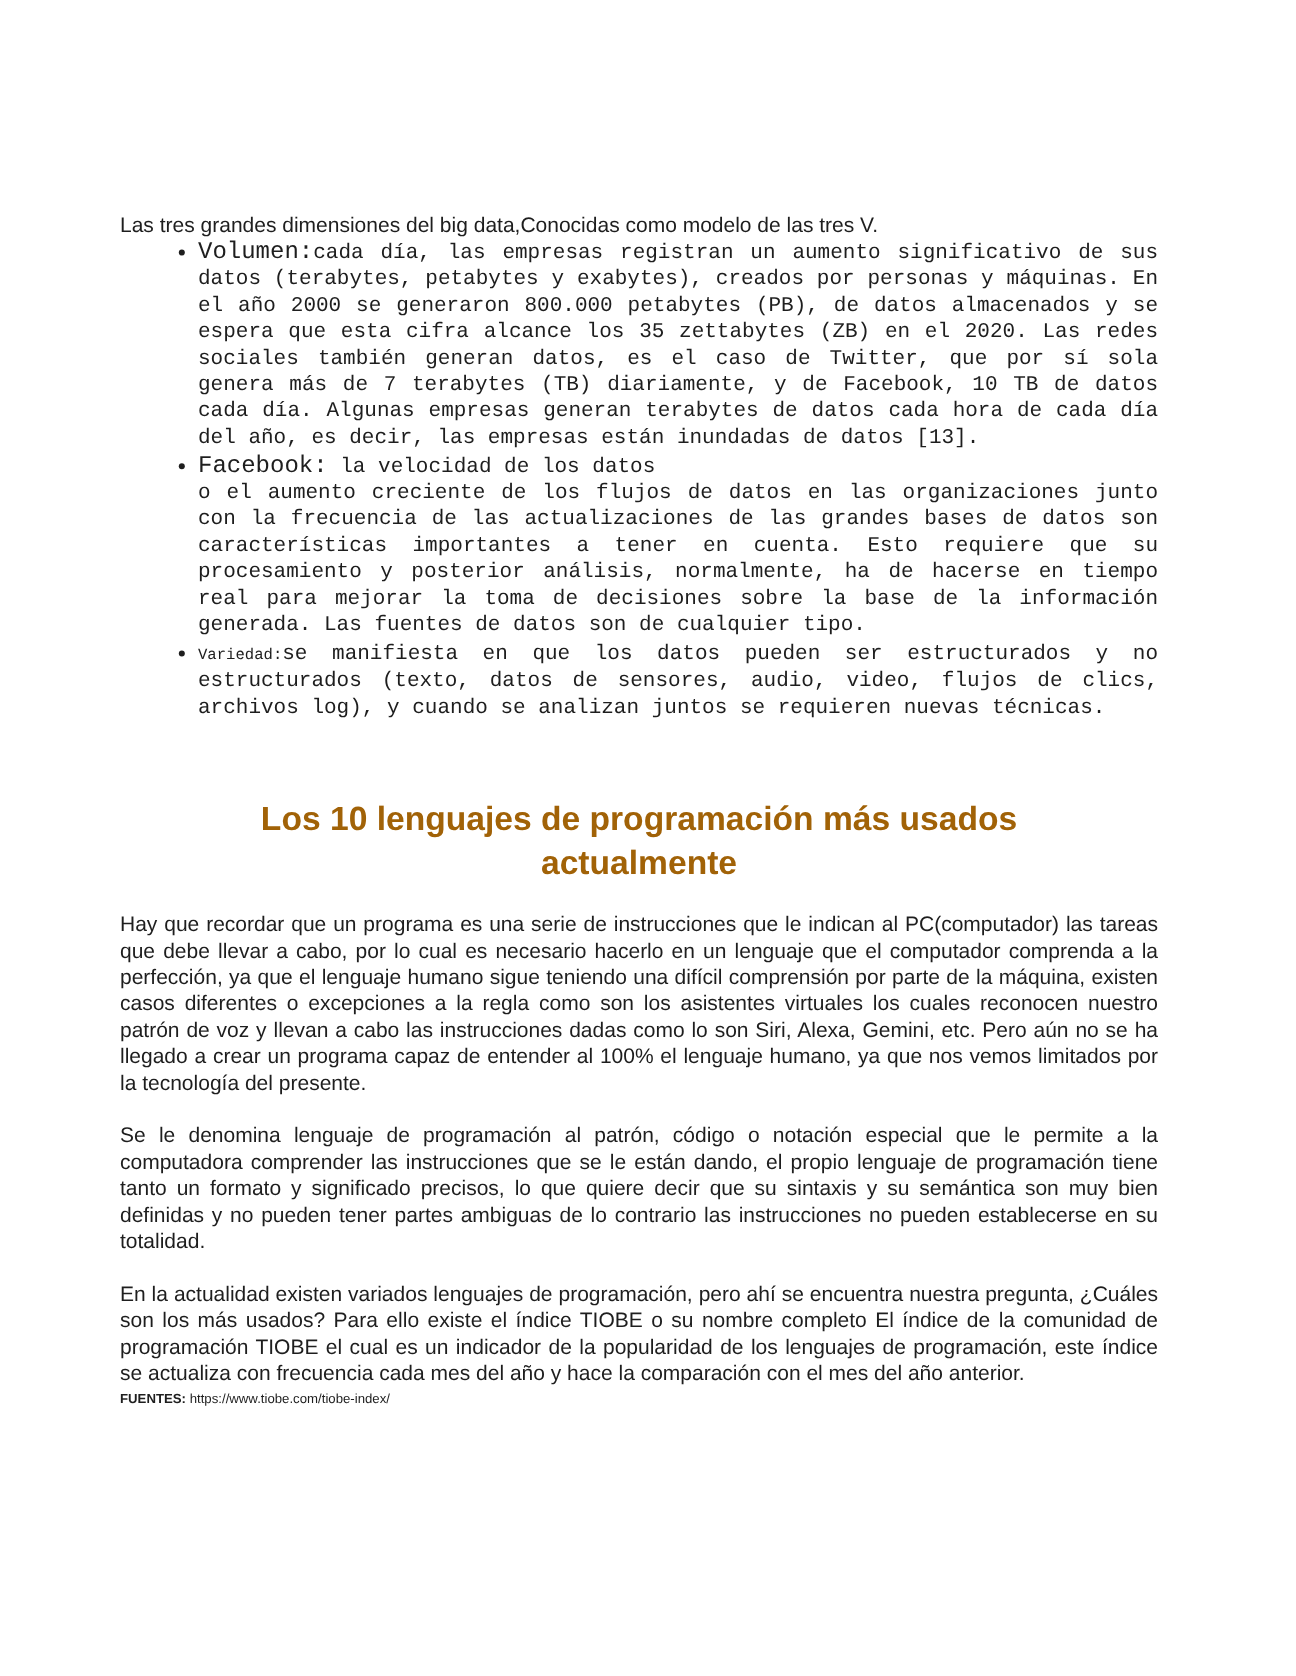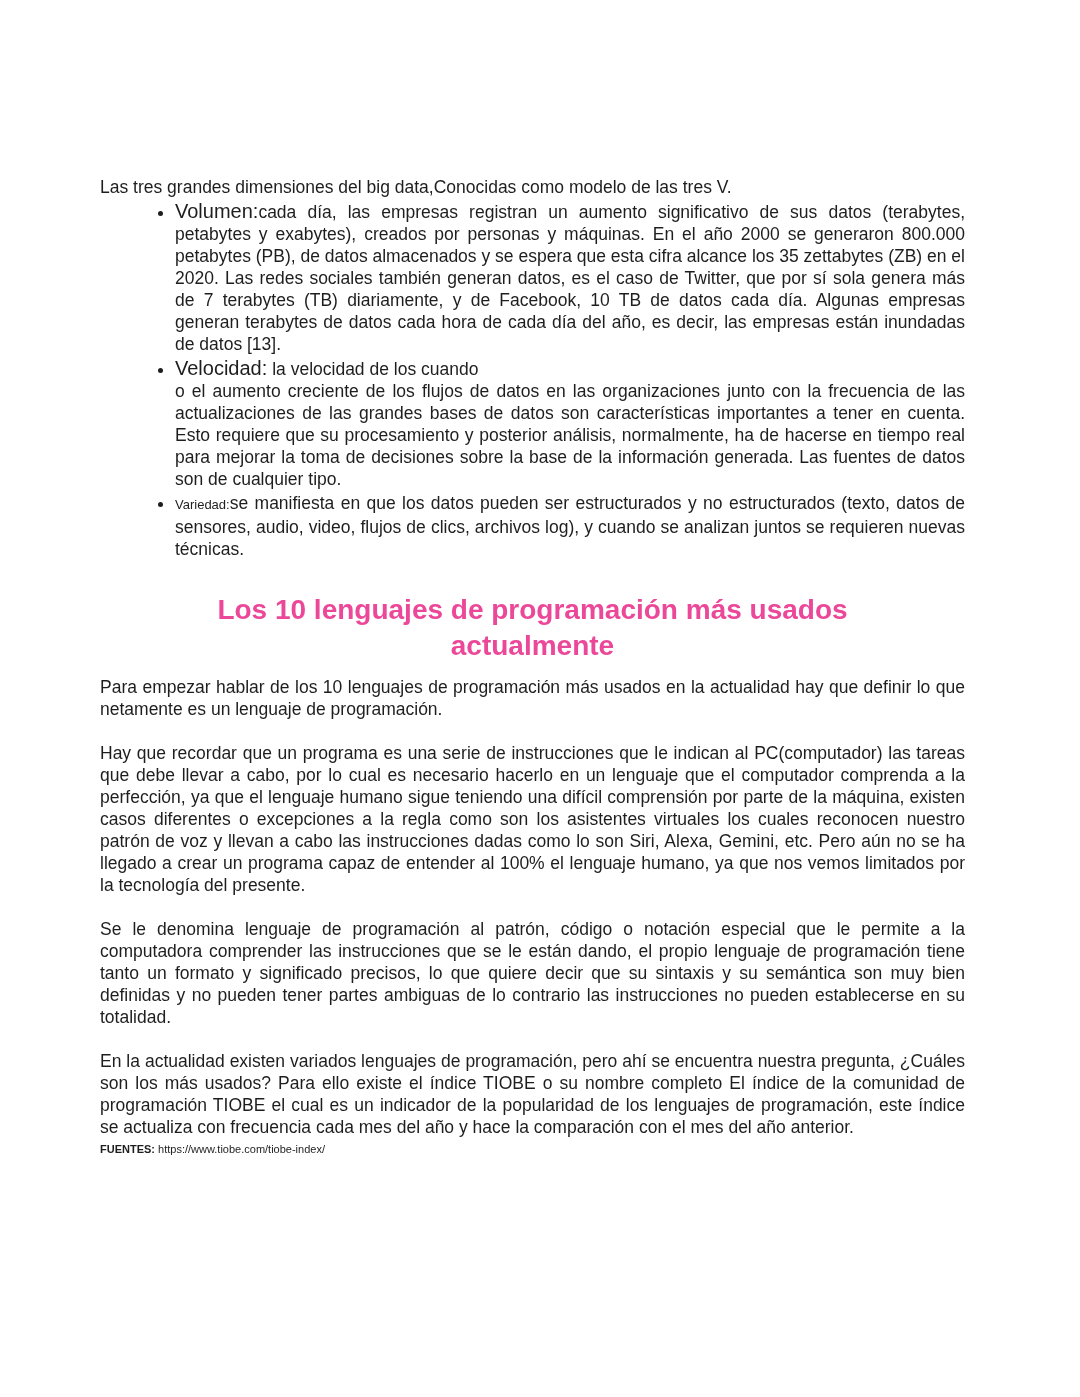--- a/index.html
+++ b/index.html
@@ -23,36 +23,37 @@
   }
   ul.vlist {
     margin: 2px 0 0 0;
     padding: 0 0 0 63px;
     list-style: disc outside;
   }
   ul.vlist li {
     font-size: 17.5px;
     line-height: 22px;
     text-align: justify;
-    margin: 0 0 2px 12px;
+    margin: 0 0 2px 2px;
+    font-family: Liberation Mono, monospace;
   }
   .lbl-lg {
     font-size: 20px;
   }
   .lbl {
     font-size: 13px;
   }
   .heading {
     max-width: 790px;
-    margin: 32px auto 0 auto;
+    margin: 64px auto 0 auto;
     font-size: 28px;
     line-height: 36px;
     font-weight: bold;
     text-align: center;
-    color: #ec4899;
+    color: #a16207;
   }
   .para {
     margin: 22px 0 0 0;
     font-size: 17.5px;
     line-height: 22px;
     text-align: justify;
   }
   .para.first {
     margin-top: 12px;
   }
@@ -66,29 +67,28 @@
 </head>
 <body>
 
 <div class="page">
 
   <p class="intro">Las tres grandes dimensiones del big data,Conocidas como modelo de las tres V.</p>
 
   <ul class="vlist">
     <li><span class="lbl-lg">Volumen:</span><span>cada día, las empresas registran un aumento significativo de sus datos (terabytes, petabytes y exabytes), creados por personas y máquinas. En el año 2000 se generaron 800.000 petabytes (PB), de datos almacenados y se espera que esta cifra alcance los 35 zettabytes (ZB) en el 2020. Las redes sociales también generan datos, es el caso de Twitter, que por sí sola genera más de 7 terabytes (TB) diariamente, y de Facebook, 10 TB de datos cada día. Algunas empresas generan terabytes de datos cada hora de cada día del año, es decir, las empresas están inundadas de datos [13].</span></li>
 
-    <li><span class="lbl-lg">Velocidad:</span> <span>la velocidad de los cuando</span>
+    <li><span class="lbl-lg">Facebook:</span> <span>la velocidad de los datos</span>
       <div>o el aumento creciente de los flujos de datos en las organizaciones junto con la frecuencia de las actualizaciones de las grandes bases de datos son características importantes a tener en cuenta. Esto requiere que su procesamiento y posterior análisis, normalmente, ha de hacerse en tiempo real para mejorar la toma de decisiones sobre la base de la información generada. Las fuentes de datos son de cualquier tipo.</div></li>
 
     <li><span class="lbl">Variedad:</span><span>se manifiesta en que los datos pueden ser estructurados y no estructurados (texto, datos de sensores, audio, video, flujos de clics, archivos log), y cuando se analizan juntos se requieren nuevas técnicas.</span></li>
   </ul>
 
   <h1 class="heading">Los 10 lenguajes de programación más usados actualmente</h1>
 
-  <p class="para first">Para empezar hablar de los 10 lenguajes de programación más usados en la actualidad hay que definir lo que netamente es un lenguaje de programación.</p>
 
   <p class="para">Hay que recordar que un programa es una serie de instrucciones que le indican al PC(computador) las tareas que debe llevar a cabo, por lo cual es necesario hacerlo en un lenguaje que el computador comprenda a la perfección, ya que el lenguaje humano sigue teniendo una difícil comprensión por parte de la máquina, existen casos diferentes o excepciones a la regla como son los asistentes virtuales los cuales reconocen nuestro patrón de voz y llevan a cabo las instrucciones dadas como lo son Siri, Alexa, Gemini, etc. Pero aún no se ha llegado a crear un programa capaz de entender al 100% el lenguaje humano, ya que nos vemos limitados por la tecnología del presente.</p>
 
   <p class="para">Se le denomina lenguaje de programación al patrón, código o notación especial que le permite a la computadora comprender las instrucciones que se le están dando, el propio lenguaje de programación tiene tanto un formato y significado precisos, lo que quiere decir que su sintaxis y su semántica son muy bien definidas y no pueden tener partes ambiguas de lo contrario las instrucciones no pueden establecerse en su totalidad.</p>
 
   <p class="para">En la actualidad existen variados lenguajes de programación, pero ahí se encuentra nuestra pregunta, ¿Cuáles son los más usados? Para ello existe el índice TIOBE o su nombre completo El índice de la comunidad de programación TIOBE el cual es un indicador de la popularidad de los lenguajes de programación, este índice se actualiza con frecuencia cada mes del año y hace la comparación con el mes del año anterior.</p>
 
   <p class="sources"><strong>FUENTES:</strong> <span>https://www.tiobe.com/tiobe-index/</span></p>
 
 </div>

